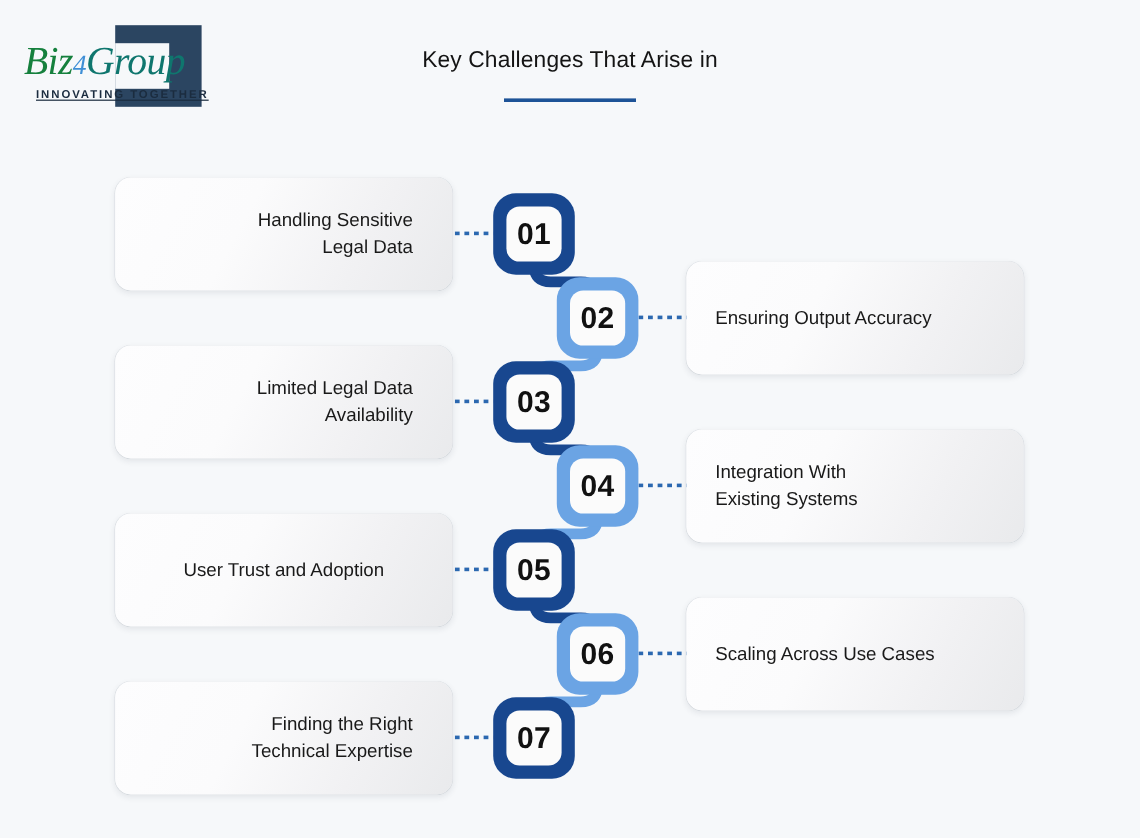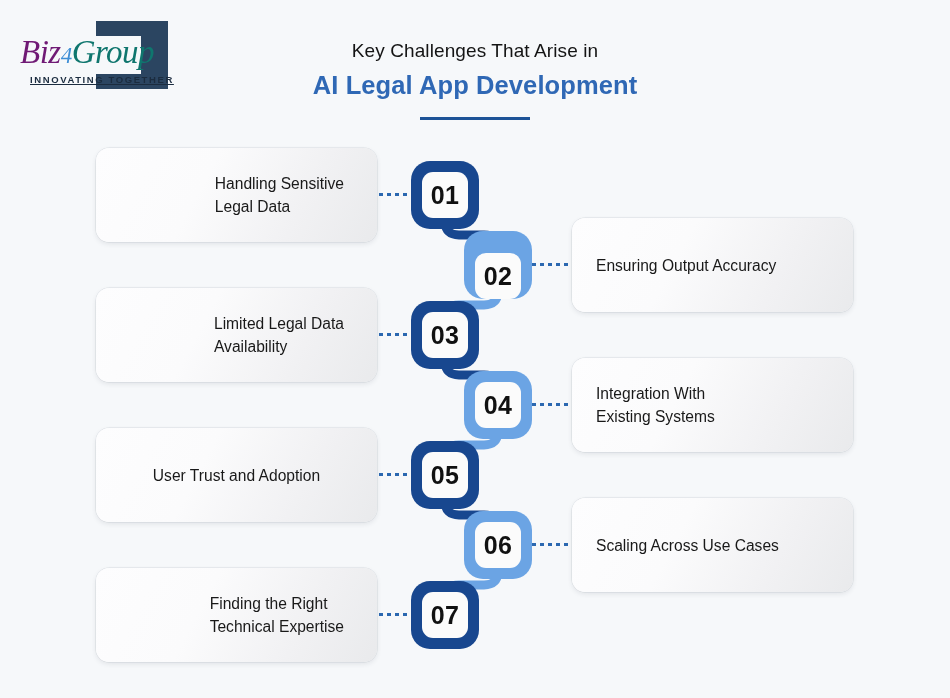--- a/index.html
+++ b/index.html
@@ -21,21 +21,21 @@
   .logo-notch{
     position:absolute; left:78px; top:20px; width:45px; height:38px;
     background:#f6f8fa;
   }
   .logo-word{
     position:absolute; left:2px; top:18px;
     font-family:"Liberation Serif", serif;
     font-style:italic; font-size:33px; letter-spacing:-0.5px;
     white-space:nowrap; z-index:3;
   }
-  .logo-word .biz{ color:#701a75; }
+  .logo-word .biz{ color:#15803d; }
   .logo-word .four{ color:#3f8fd6; font-size:23px; }
   .logo-word .group{ color:#0f766e; }
   .logo-tag{
     position:absolute; left:12px; top:58px; z-index:3;
     font-family:"Liberation Sans", sans-serif;
     font-size:9.5px; font-weight:bold; letter-spacing:1.6px;
     color:#1b2c3f;
     text-decoration:underline;
   }
 
@@ -54,21 +54,21 @@
 
   
   .card{
     position:absolute;
     border-radius:13px;
     background:linear-gradient(118deg,#fdfdfe 0%,#fbfbfc 38%,#f1f1f3 72%,#e9eaec 100%);
     box-shadow:0 2px 5px rgba(40,50,70,.10), 0 0 0 .5px rgba(200,205,212,.55);
     display:flex; align-items:center;
     font-size:15.6px; color:#191919; line-height:23px;
   }
-  .card.left{ left:96px; width:281px; justify-content:flex-end; text-align:left; padding-right:33px; }
+  .card.left{ left:96px; width:281px; justify-content:flex-end; text-align:right; padding-right:33px; }
   .card.right{ left:572px; width:281px; justify-content:flex-start; text-align:left; padding-left:24px; }
   .card.left.centered{ justify-content:center; text-align:center; padding-right:0; }
   .card.right.centered{ justify-content:flex-start; text-align:left; padding-left:24px; }
 
   
   .dots{
     position:absolute; height:3px;
     background-image:linear-gradient(to right,#2b68b0 0 4px, transparent 4px 8px);
     background-size:8px 3px; background-repeat:repeat-x;
   }
@@ -101,21 +101,20 @@
     <div class="logo-square"></div>
     <div class="logo-notch"></div>
     <div class="logo-word">
       <span class="biz">Biz</span><span class="four">4</span><span class="group">Group</span>
     </div>
     <div class="logo-tag">INNOVATING TOGETHER</div>
   </div>
 
   <div class="heading">
     <div class="line1">Key Challenges That Arise in</div>
-    <div class="line2">AI Legal App Development</div>
     <div class="rule"></div>
   </div>
 
   <div id="timeline">
       <div class="card left" style="top: 148px; height: 94px;">
         <div>Handling Sensitive<br>Legal Data</div>
       </div>
       <div class="dots" style="top: 193px; left: 379px; width: 32px;"></div>
       <svg class="curve" width="81" height="18" style="left: 431px; top: 225px;">
         <path d="M 14 0 L 14 -4.1 Q 14 9.9 28 9.9 L 53 9.9 Q 67 9.9 67 23.9 L 67 18" fill="none" stroke="#18478f" stroke-width="9" stroke-linecap="butt"></path>
@@ -123,21 +122,21 @@
       <div class="badge dark" style="left: 411px; top: 161px;">
         <div class="inner">01</div>
       </div>
       <div class="card right centered" style="top: 218px; height: 94px;">
         <div>Ensuring Output Accuracy</div>
       </div>
       <div class="dots" style="top: 263px; left: 532px; width: 40px;"></div>
       <svg class="curve" width="81" height="18" style="left: 431px; top: 295px;">
         <path d="M 67 0 L 67 -4.1 Q 67 9.9 53 9.9 L 28 9.9 Q 14 9.9 14 23.9 L 14 18" fill="none" stroke="#6ba4e4" stroke-width="9" stroke-linecap="butt"></path>
       </svg>
-      <div class="badge light" style="left: 464px; top: 231px; align-items: flex-end;">
+      <div class="badge light" style="left: 464px; top: 231px;">
         <div class="inner">02</div>
       </div>
       <div class="card left" style="top: 288px; height: 94px;">
         <div>Limited Legal Data<br>Availability</div>
       </div>
       <div class="dots" style="top: 333px; left: 379px; width: 32px;"></div>
       <svg class="curve" width="81" height="18" style="left: 431px; top: 365px;">
         <path d="M 14 0 L 14 -4.1 Q 14 9.9 28 9.9 L 53 9.9 Q 67 9.9 67 23.9 L 67 18" fill="none" stroke="#18478f" stroke-width="9" stroke-linecap="butt"></path>
       </svg>
       <div class="badge dark" style="left: 411px; top: 301px;">

